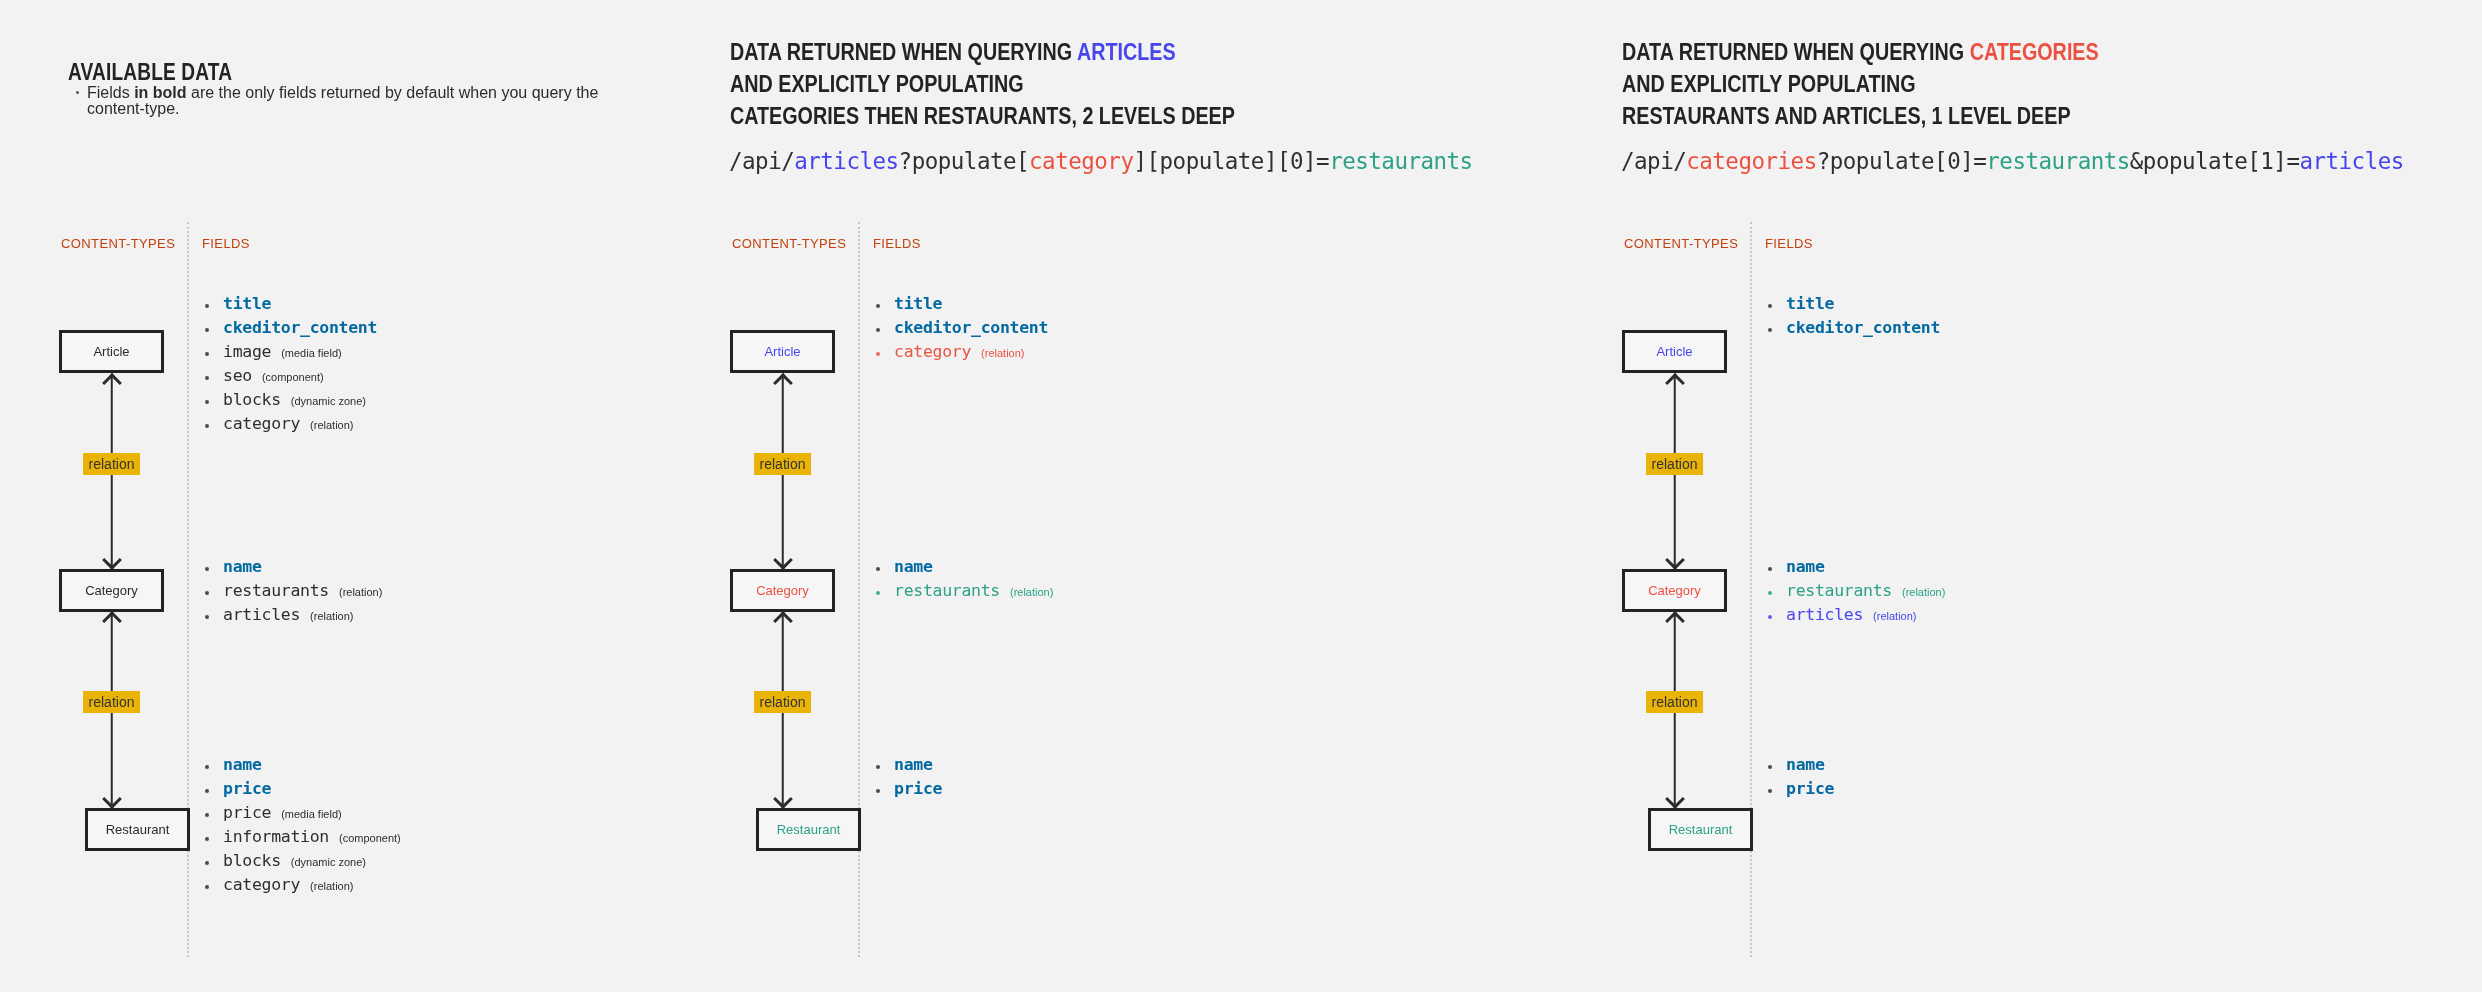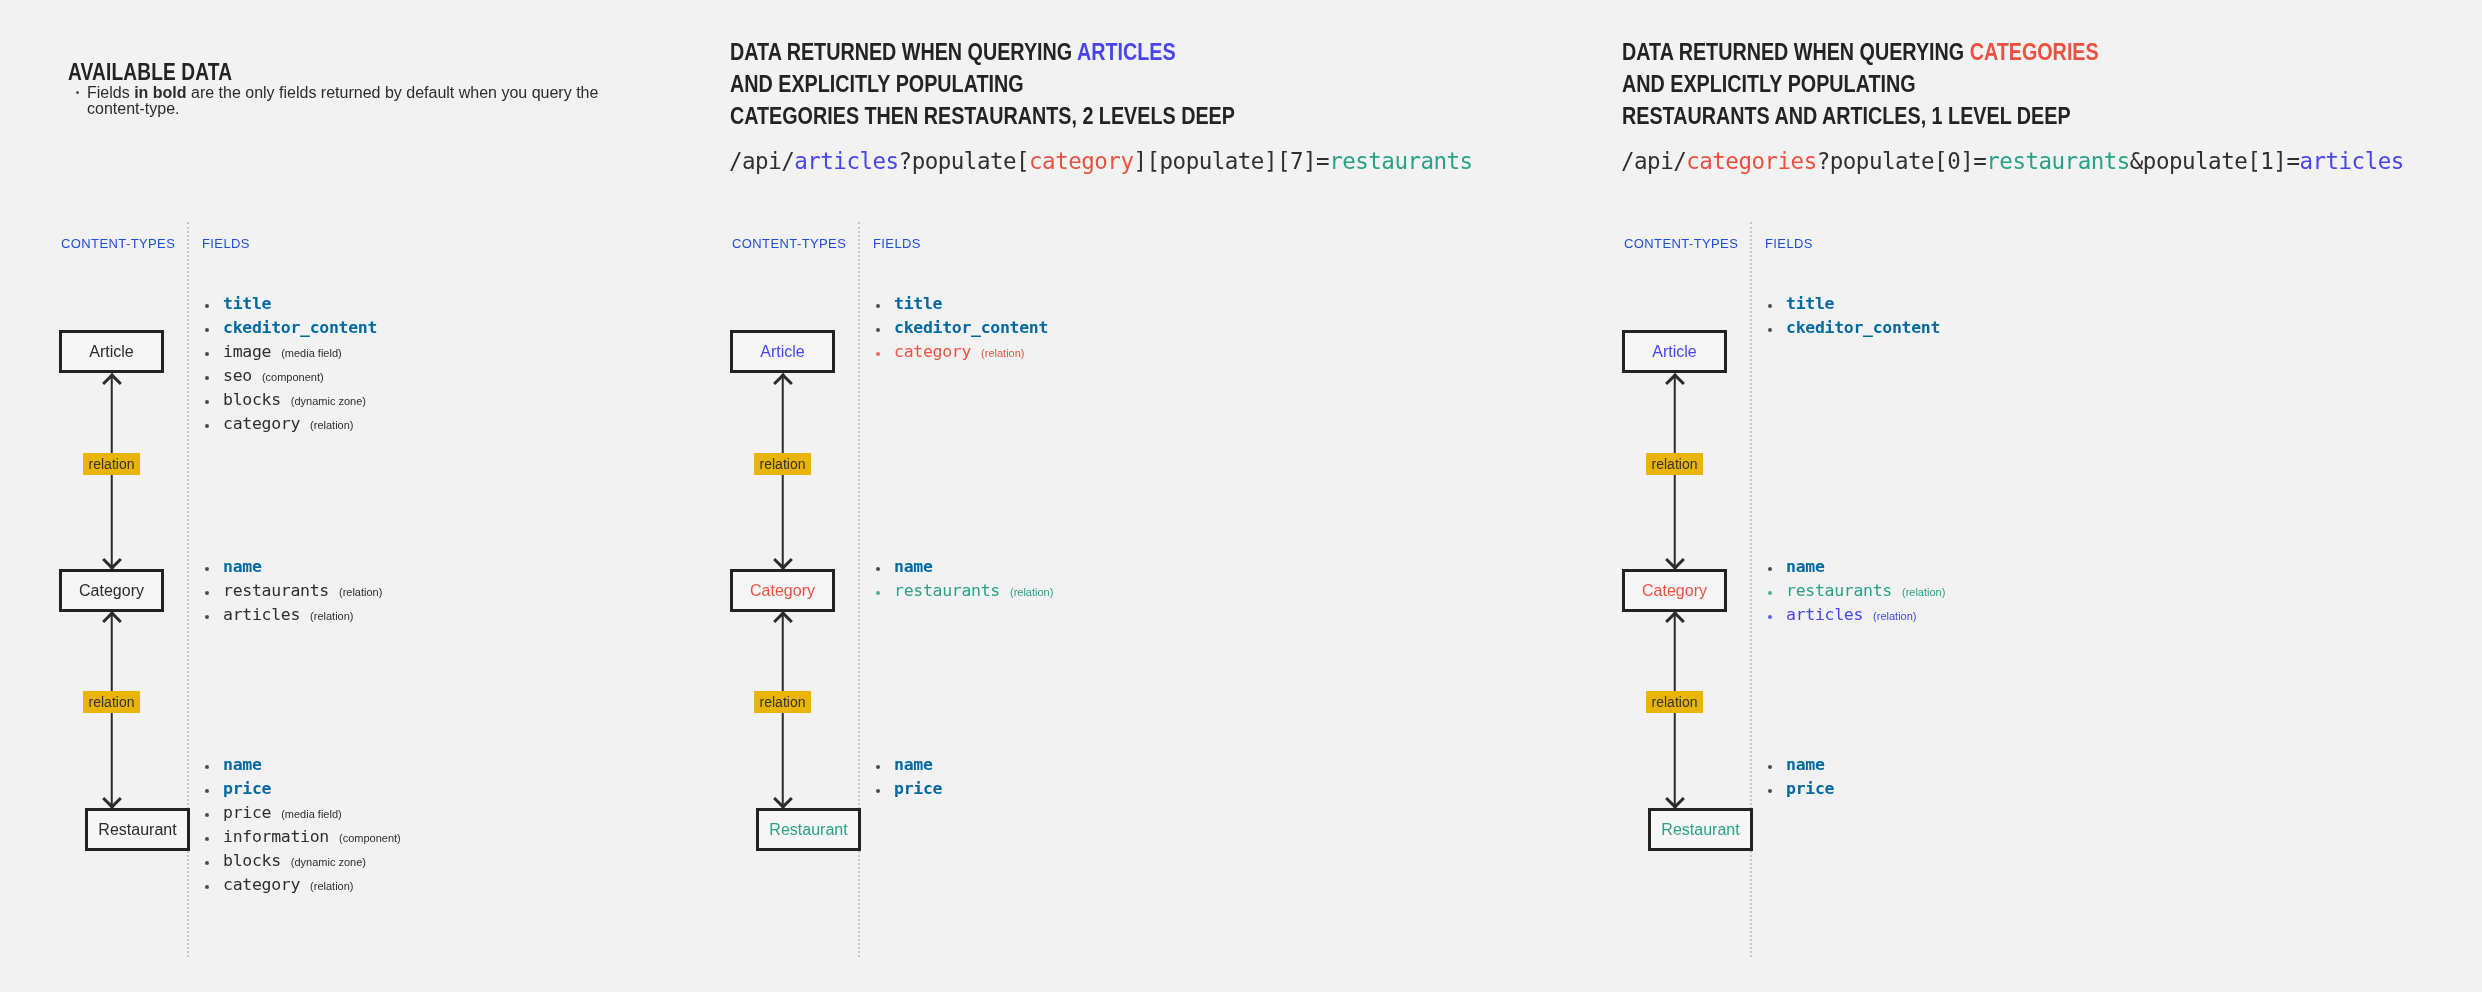--- a/index.html
+++ b/index.html
@@ -20,31 +20,31 @@
   .note{display:flex;font-size:16px;line-height:15.5px;color:#2c2c2c;}
   .note-dot{width:3px;height:3px;border-radius:50%;background:#555;flex-shrink:0;
             margin:6px 8px 0 0;}
   .note-text b{font-weight:bold;}
   .note-text .blk{display:block;}
 
   .api{position:absolute;left:-1px;top:148px;font-family:"DejaVu Sans Mono","Liberation Mono",monospace;
        font-size:22.5px;color:#2f2f2f;white-space:nowrap;letter-spacing:-0.5px;}
 
   
-  .col-label{position:absolute;top:236px;font-size:13px;letter-spacing:.4px;color:#1d4ed8;}
+  .col-label{position:absolute;top:236px;font-size:13px;letter-spacing:.4px;color:#c2410c;}
   .col-label.ct{left:2px;}
   .col-label.fl{left:143px;}
   .divider{position:absolute;left:128px;top:222px;height:735px;width:0;
            border-left:2px dotted #c7c7c8;}
 
   
   .ct-box{position:absolute;left:0;width:105px;height:43px;background:#f6f6f7;
           border:3px solid #222;box-sizing:border-box;display:flex;align-items:center;justify-content:center;}
   .box1{top:330px;} .box2{top:569px;} .box3{top:808px;margin-left:26px;}
-  .ct-box span{font-size:16px;color:#2b2b2b;white-space:nowrap;text-align:center;}
+  .ct-box span{font-size:13px;color:#2b2b2b;white-space:nowrap;text-align:center;}
 
   
   .arrow{position:absolute;left:32px;width:41px;}
   .arrow1{top:374px;height:195px;} .arrow2{top:612px;height:196px;}
   .arrow-line{position:absolute;left:50%;top:3px;bottom:3px;width:2.5px;background:#2b2b2b;
               transform:translateX(-50%);}
   .chev{position:absolute;left:50%;width:14px;height:14px;box-sizing:border-box;}
   .chev-up{top:2px;border-left:3px solid #2b2b2b;border-top:3px solid #2b2b2b;
            transform:translateX(-50%) rotate(45deg);}
   .chev-down{bottom:2px;border-right:3px solid #2b2b2b;border-bottom:3px solid #2b2b2b;
@@ -183,21 +183,21 @@
         </li>
     </ul>
   </section>
 
   <section class="panel panel-mid">
     <div class="p-title">
       <div class="t-line"><span>DATA RETURNED WHEN QUERYING </span><span style="color: rgb(72, 69, 236);">ARTICLES</span></div>
       <div class="t-line">AND EXPLICITLY POPULATING</div>
       <div class="t-line">CATEGORIES THEN RESTAURANTS, 2 LEVELS DEEP</div>
     </div>
-    <div class="api"><span>/api/</span><span style="color: rgb(72, 69, 236);">articles</span><span>?populate[</span><span style="color: rgb(235, 81, 64);">category</span><span>][populate][7]=</span><span style="color: rgb(43, 161, 134);">restaurants</span></div>
+    <div class="api"><span>/api/</span><span style="color: rgb(72, 69, 236);">articles</span><span>?populate[</span><span style="color: rgb(235, 81, 64);">category</span><span>][populate][0]=</span><span style="color: rgb(43, 161, 134);">restaurants</span></div>
 
     <div class="col-label ct">CONTENT-TYPES</div>
     <div class="col-label fl">FIELDS</div>
     <div class="divider"></div>
 
     <div class="ct-box box1">
       <span style="color: rgb(72, 69, 236);">Article</span>
     </div>
     <div class="arrow arrow1">
       <span class="arrow-line"></span>

